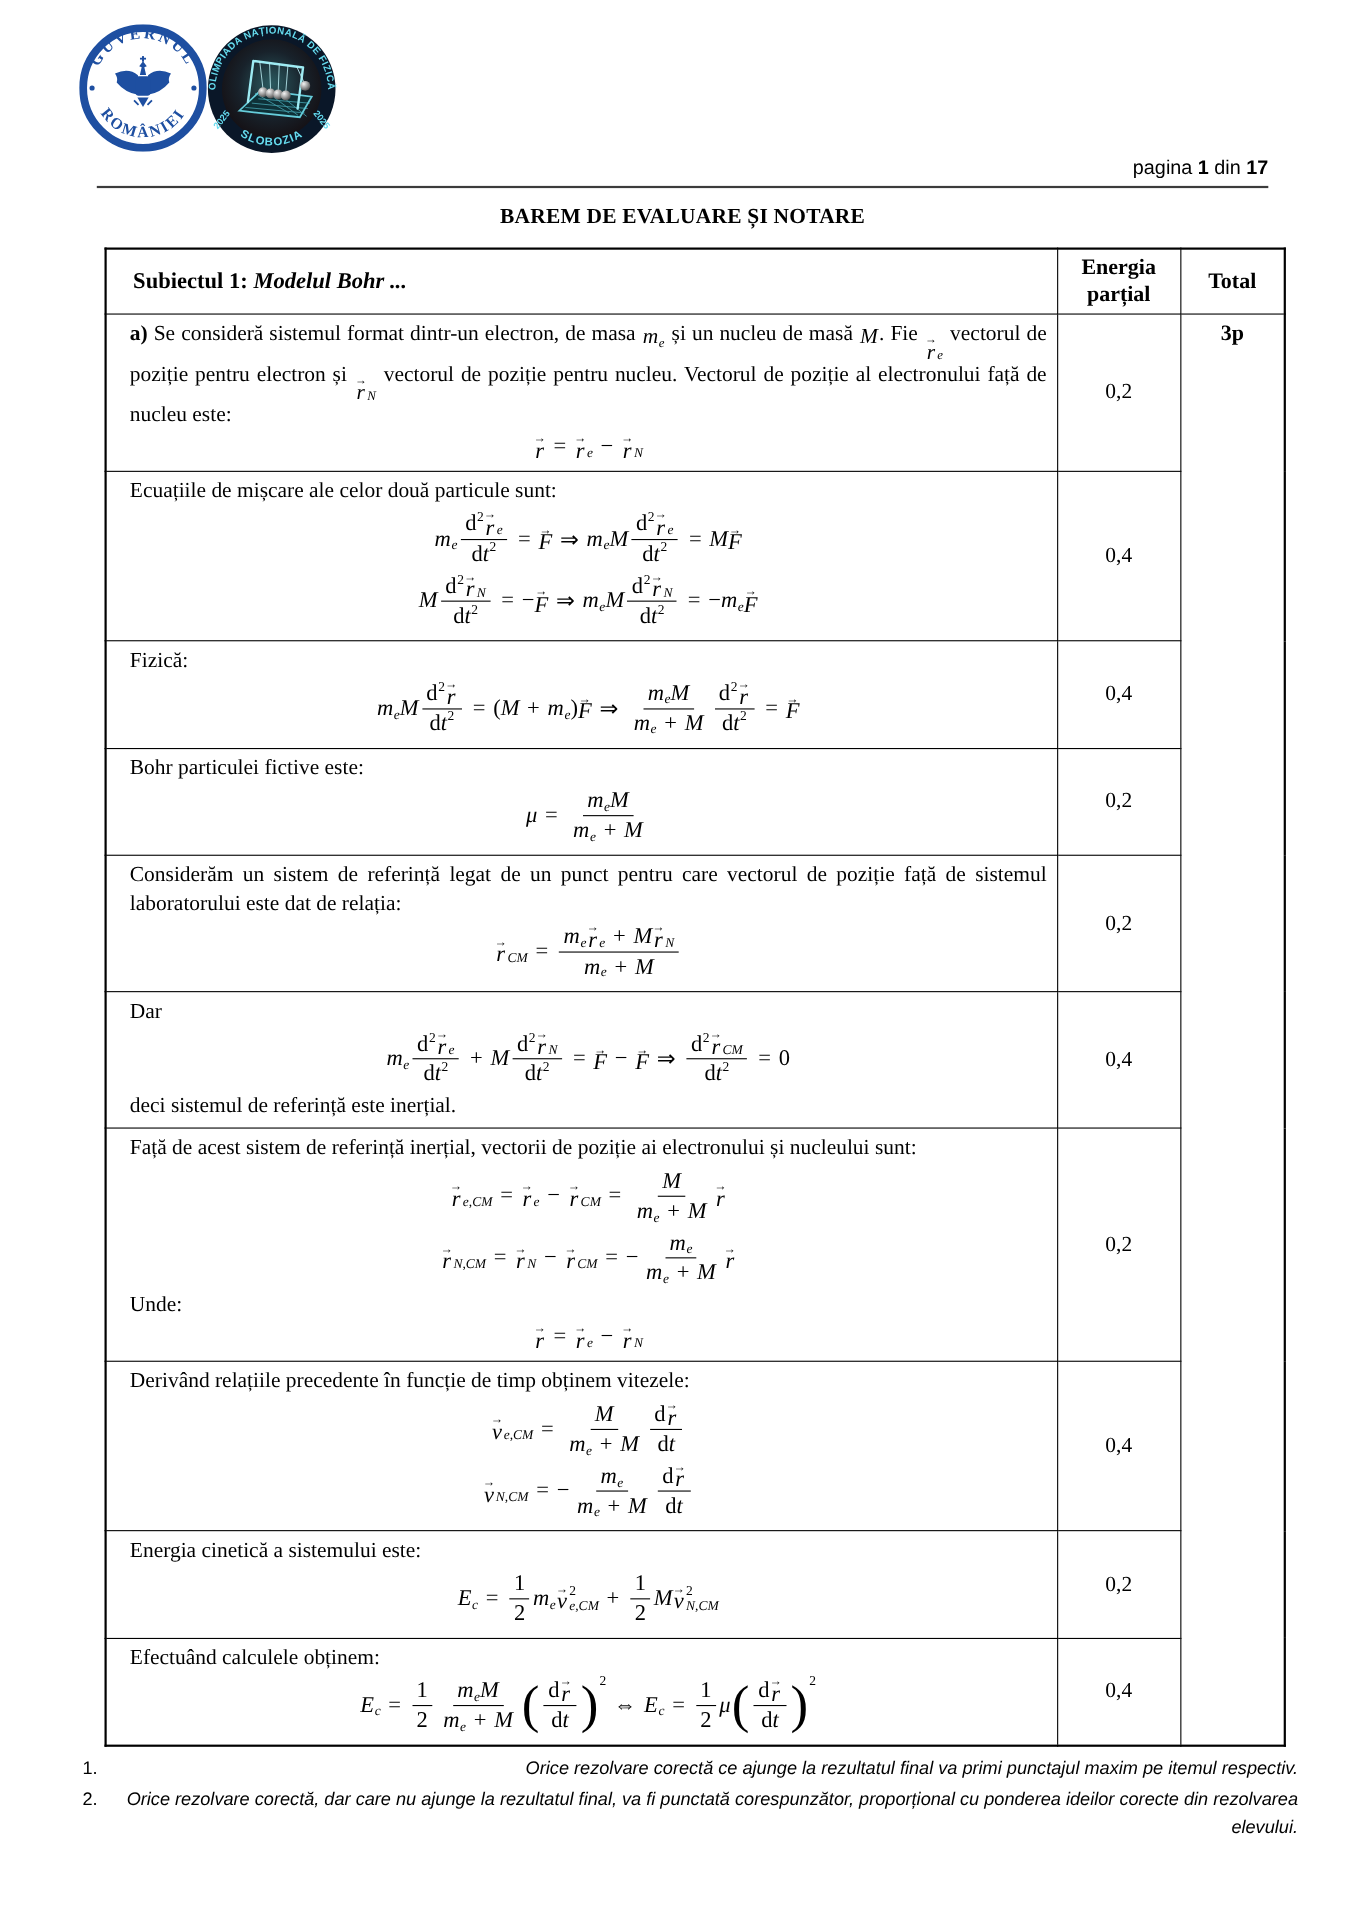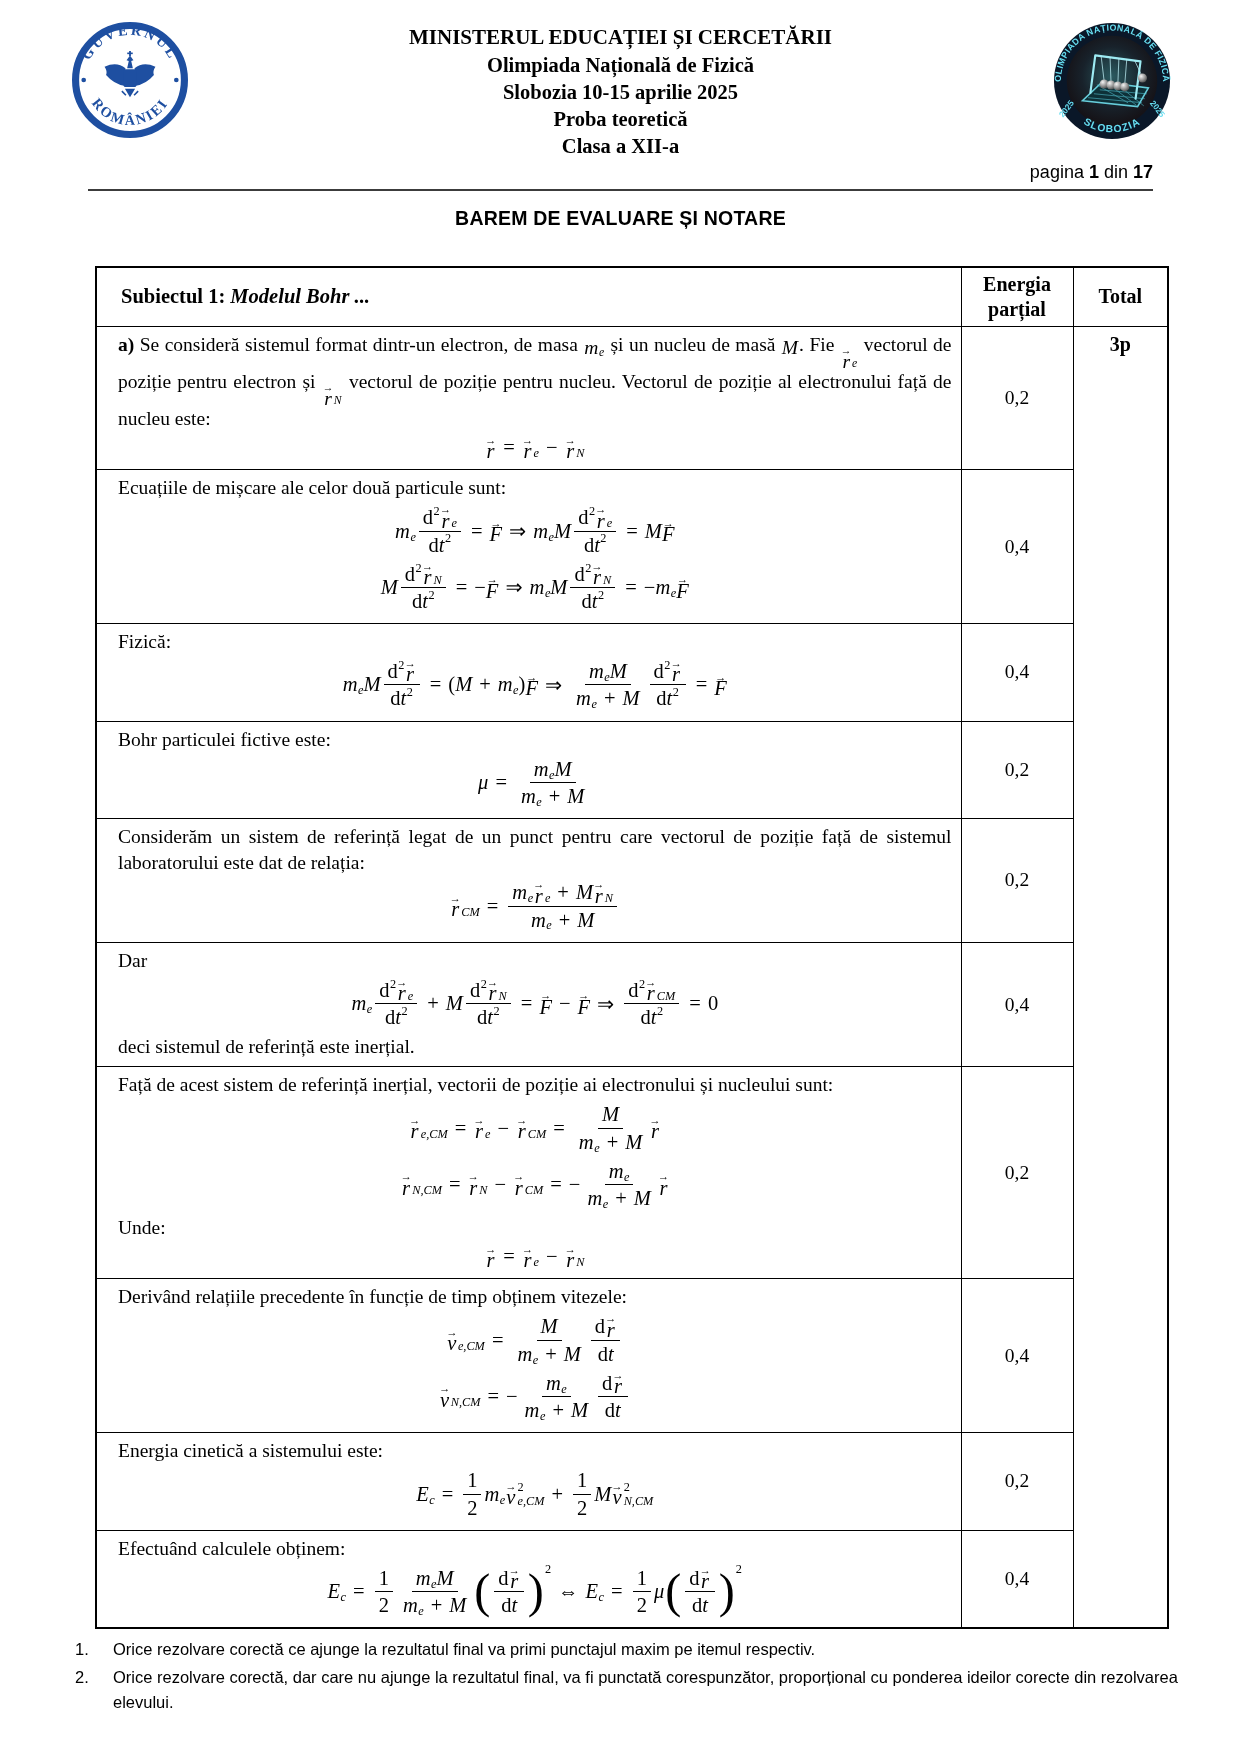--- a/index.html
+++ b/index.html
@@ -8,22 +8,22 @@
 
   
   .hdr{display:flex;align-items:flex-start;padding:22px 70px 0 72px;}
   .hdr-center{flex:1 1 auto;text-align:center;padding-top:2px;}
   .hline{font-weight:bold;font-size:20.5px;line-height:1.32;}
   .hline.first{font-size:21px;}
   .pageline{text-align:right;font-family:"Liberation Sans",sans-serif;
             font-size:18px;padding:2px 88px 4px 0;}
   .pageline b{font-weight:bold;}
   .hrule{border:none;border-top:2px solid #3c3c3c;margin:2px 88px 0 88px;}
-  .doc-title{text-align:center;font-family:Liberation Sans, sans-serif;
-             font-weight:bold;font-size:19.5px;margin:16px 0 36px 0;letter-spacing:.2px;}
+  .doc-title{text-align:center;font-family:Liberation Serif, serif;
+             font-weight:bold;font-size:19.5px;margin:16px 0 16px 0;letter-spacing:.2px;}
 
   
   table.barem{border-collapse:collapse;margin-left:95px;width:1072px;
               table-layout:fixed;}
   table.barem th,table.barem td{border:1.6px solid #000;}
   table.barem{border:2.2px solid #000;}
   th.subj{text-align:left;padding:10px 24px;font-size:20.5px;}
   th.subj .lbl{font-weight:bold;}
   th.subj .ttl{font-weight:bold;font-style:italic;}
   th.pcol,th.tcol{font-weight:bold;font-size:20px;text-align:center;padding:4px 6px;line-height:1.25;}
@@ -53,21 +53,21 @@
   .fd{padding:1px 4px 0 4px;display:inline-flex;align-items:center;justify-content:center;}
   .parg{display:inline-flex;align-items:center;}
   .pp{font-size:2.35em;font-weight:300;line-height:.8;margin:0 1px;font-style:normal;}
   .psup{font-size:.6em;align-self:flex-start;transform:translateY(-4px);}
 
   
   .notes{margin:8px 0 0 75px;padding:0;list-style:none;width:1105px;
          font-family:"Liberation Sans",sans-serif;font-size:16.5px;line-height:1.55;}
   .notes li{display:flex;margin:0 0 2px 0;}
   .nnum{flex:0 0 38px;}
-  .ntext{flex:1 1 auto;text-align:left;}
+  .ntext{flex:1 1 auto;text-align:right;font-style:italic;}
 </style>
 </head>
 <body>
 
 <header class="hdr">
 
   <svg width="116" height="116" viewBox="0 0 114 114">
     <circle cx="57" cy="57" r="53.5" fill="#ffffff" stroke="#1e4fa1" stroke-width="7"></circle>
     <defs>
       <path id="govTop" d="M 13.7,64.6 A 44,44 0 1 1 100.3,64.6"></path>
@@ -86,27 +86,20 @@
       <rect x="54.3" y="30" width="5.4" height="1.6"></rect>
       <path d="M57,33 l3.4,4.6 -2.2,.8 1.6,7 -5.6,0 1.6,-7 -2.2,-.8 z"></path>
       <path d="M32,44 Q44,38.5 52.5,45.5 L52.5,63 Q41,61 33.5,52 Q35,48.5 32,44 z"></path>
       <path d="M82,44 Q70,38.5 61.5,45.5 L61.5,63 Q73,61 80.5,52 Q79,48.5 82,44 z"></path>
       <rect x="50.5" y="46.5" width="13" height="17.5" rx="2.5"></rect>
       <path d="M52,65.5 L62,65.5 L57,74 z"></path>
       <path d="M49,68 l4,4 M65,68 l-4,4" stroke="#1e4fa1" stroke-width="1.6" fill="none"></path>
     </g>
   </svg>
 
-  <div class="hdr-center">
-    <div class="hline first">MINISTERUL EDUCAȚIEI ȘI CERCETĂRII</div>
-    <div class="hline">Olimpiada Națională de Fizică</div>
-    <div class="hline">Slobozia 10-15 aprilie 2025</div>
-    <div class="hline">Proba teoretică</div>
-    <div class="hline">Clasa a XII-a</div>
-  </div>
 
   <svg width="118" height="118" viewBox="0 0 120 120">
     <defs>
       <radialGradient id="bgGlow" cx="50%" cy="45%" r="60%">
         <stop offset="0%" stop-color="#2b5a60"></stop>
         <stop offset="55%" stop-color="#18222b"></stop>
         <stop offset="100%" stop-color="#140d10"></stop>
       </radialGradient>
       <radialGradient id="ballGrad" cx="35%" cy="30%" r="75%">
         <stop offset="0%" stop-color="#f4f4f4"></stop>

